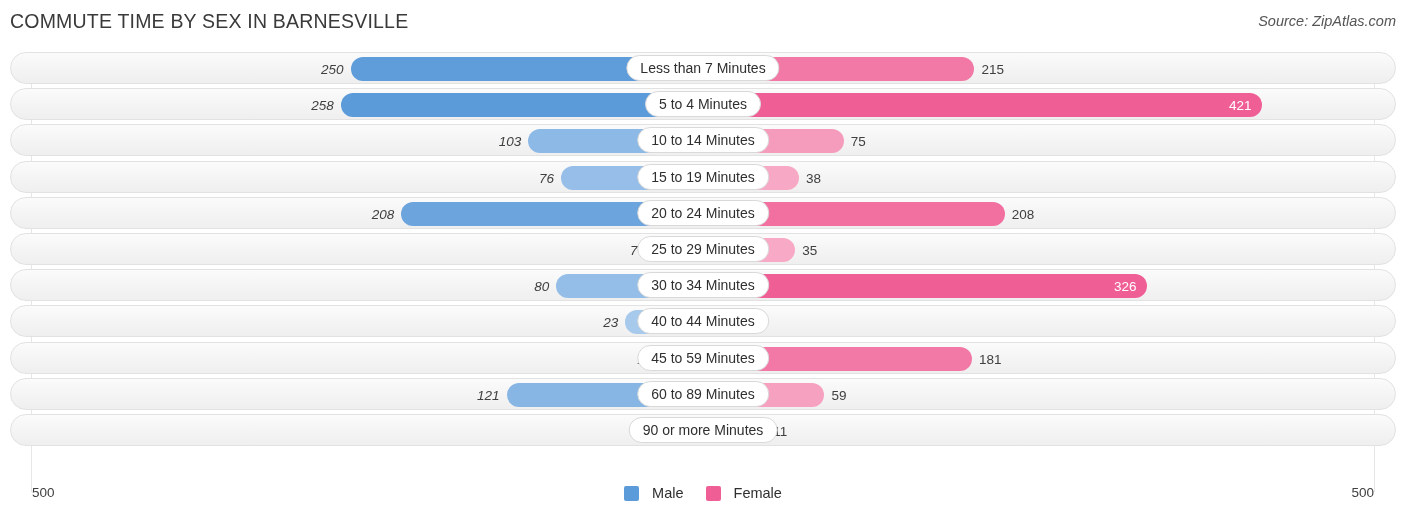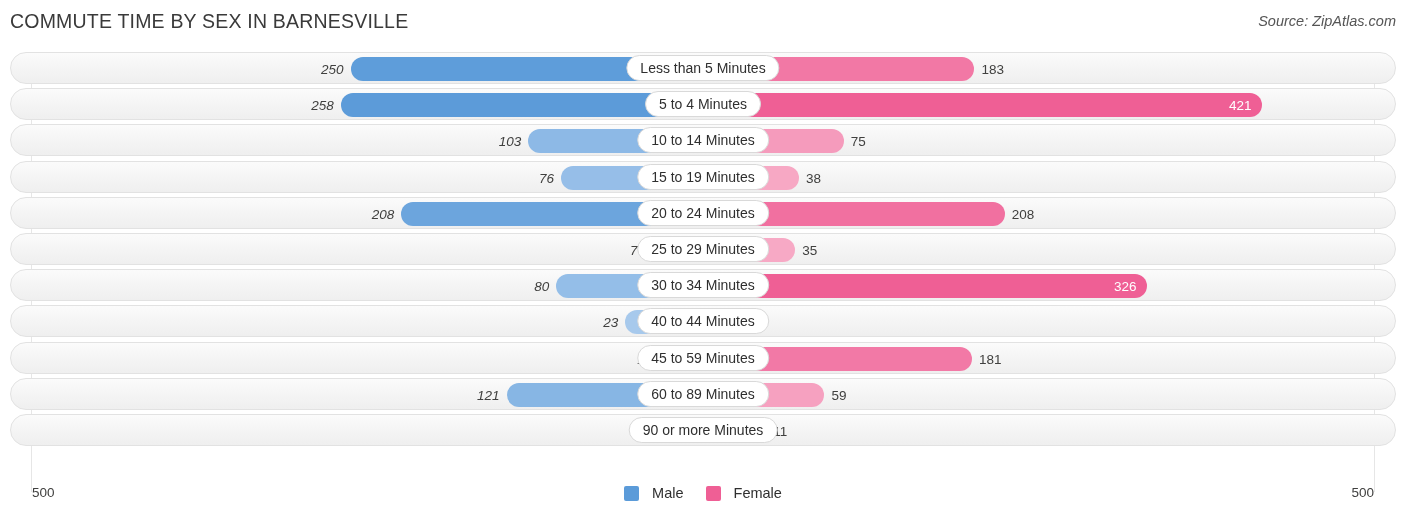--- a/index.html
+++ b/index.html
@@ -104,23 +104,23 @@
 
   <div class="frame-left"></div>
   <div class="frame-right"></div>
 
   <div class="plot" id="plot">
       <div class="row">
         <div class="bar male" style="width: 352.5px; background: rgb(94, 157, 218);">
           <span class="bar-value out-left">250</span>
         </div>
         <div class="bar female" style="width: 271.43px; background: rgb(242, 120, 165);">
-          <span class="bar-value out-right">183</span>
-        </div>
-        <div class="cat-pill">Less than 5 Minutes</div>
+          <span class="bar-value out-right">215</span>
+        </div>
+        <div class="cat-pill">Less than 7 Minutes</div>
       </div>
       <div class="row">
         <div class="bar male" style="width: 362.18px; background: rgb(92, 155, 217);">
           <span class="bar-value out-left">258</span>
         </div>
         <div class="bar female" style="width: 559.41px; background: rgb(239, 95, 149);">
           <span class="bar-value inside-right">421</span>
         </div>
         <div class="cat-pill">5 to 4 Minutes</div>
       </div>

